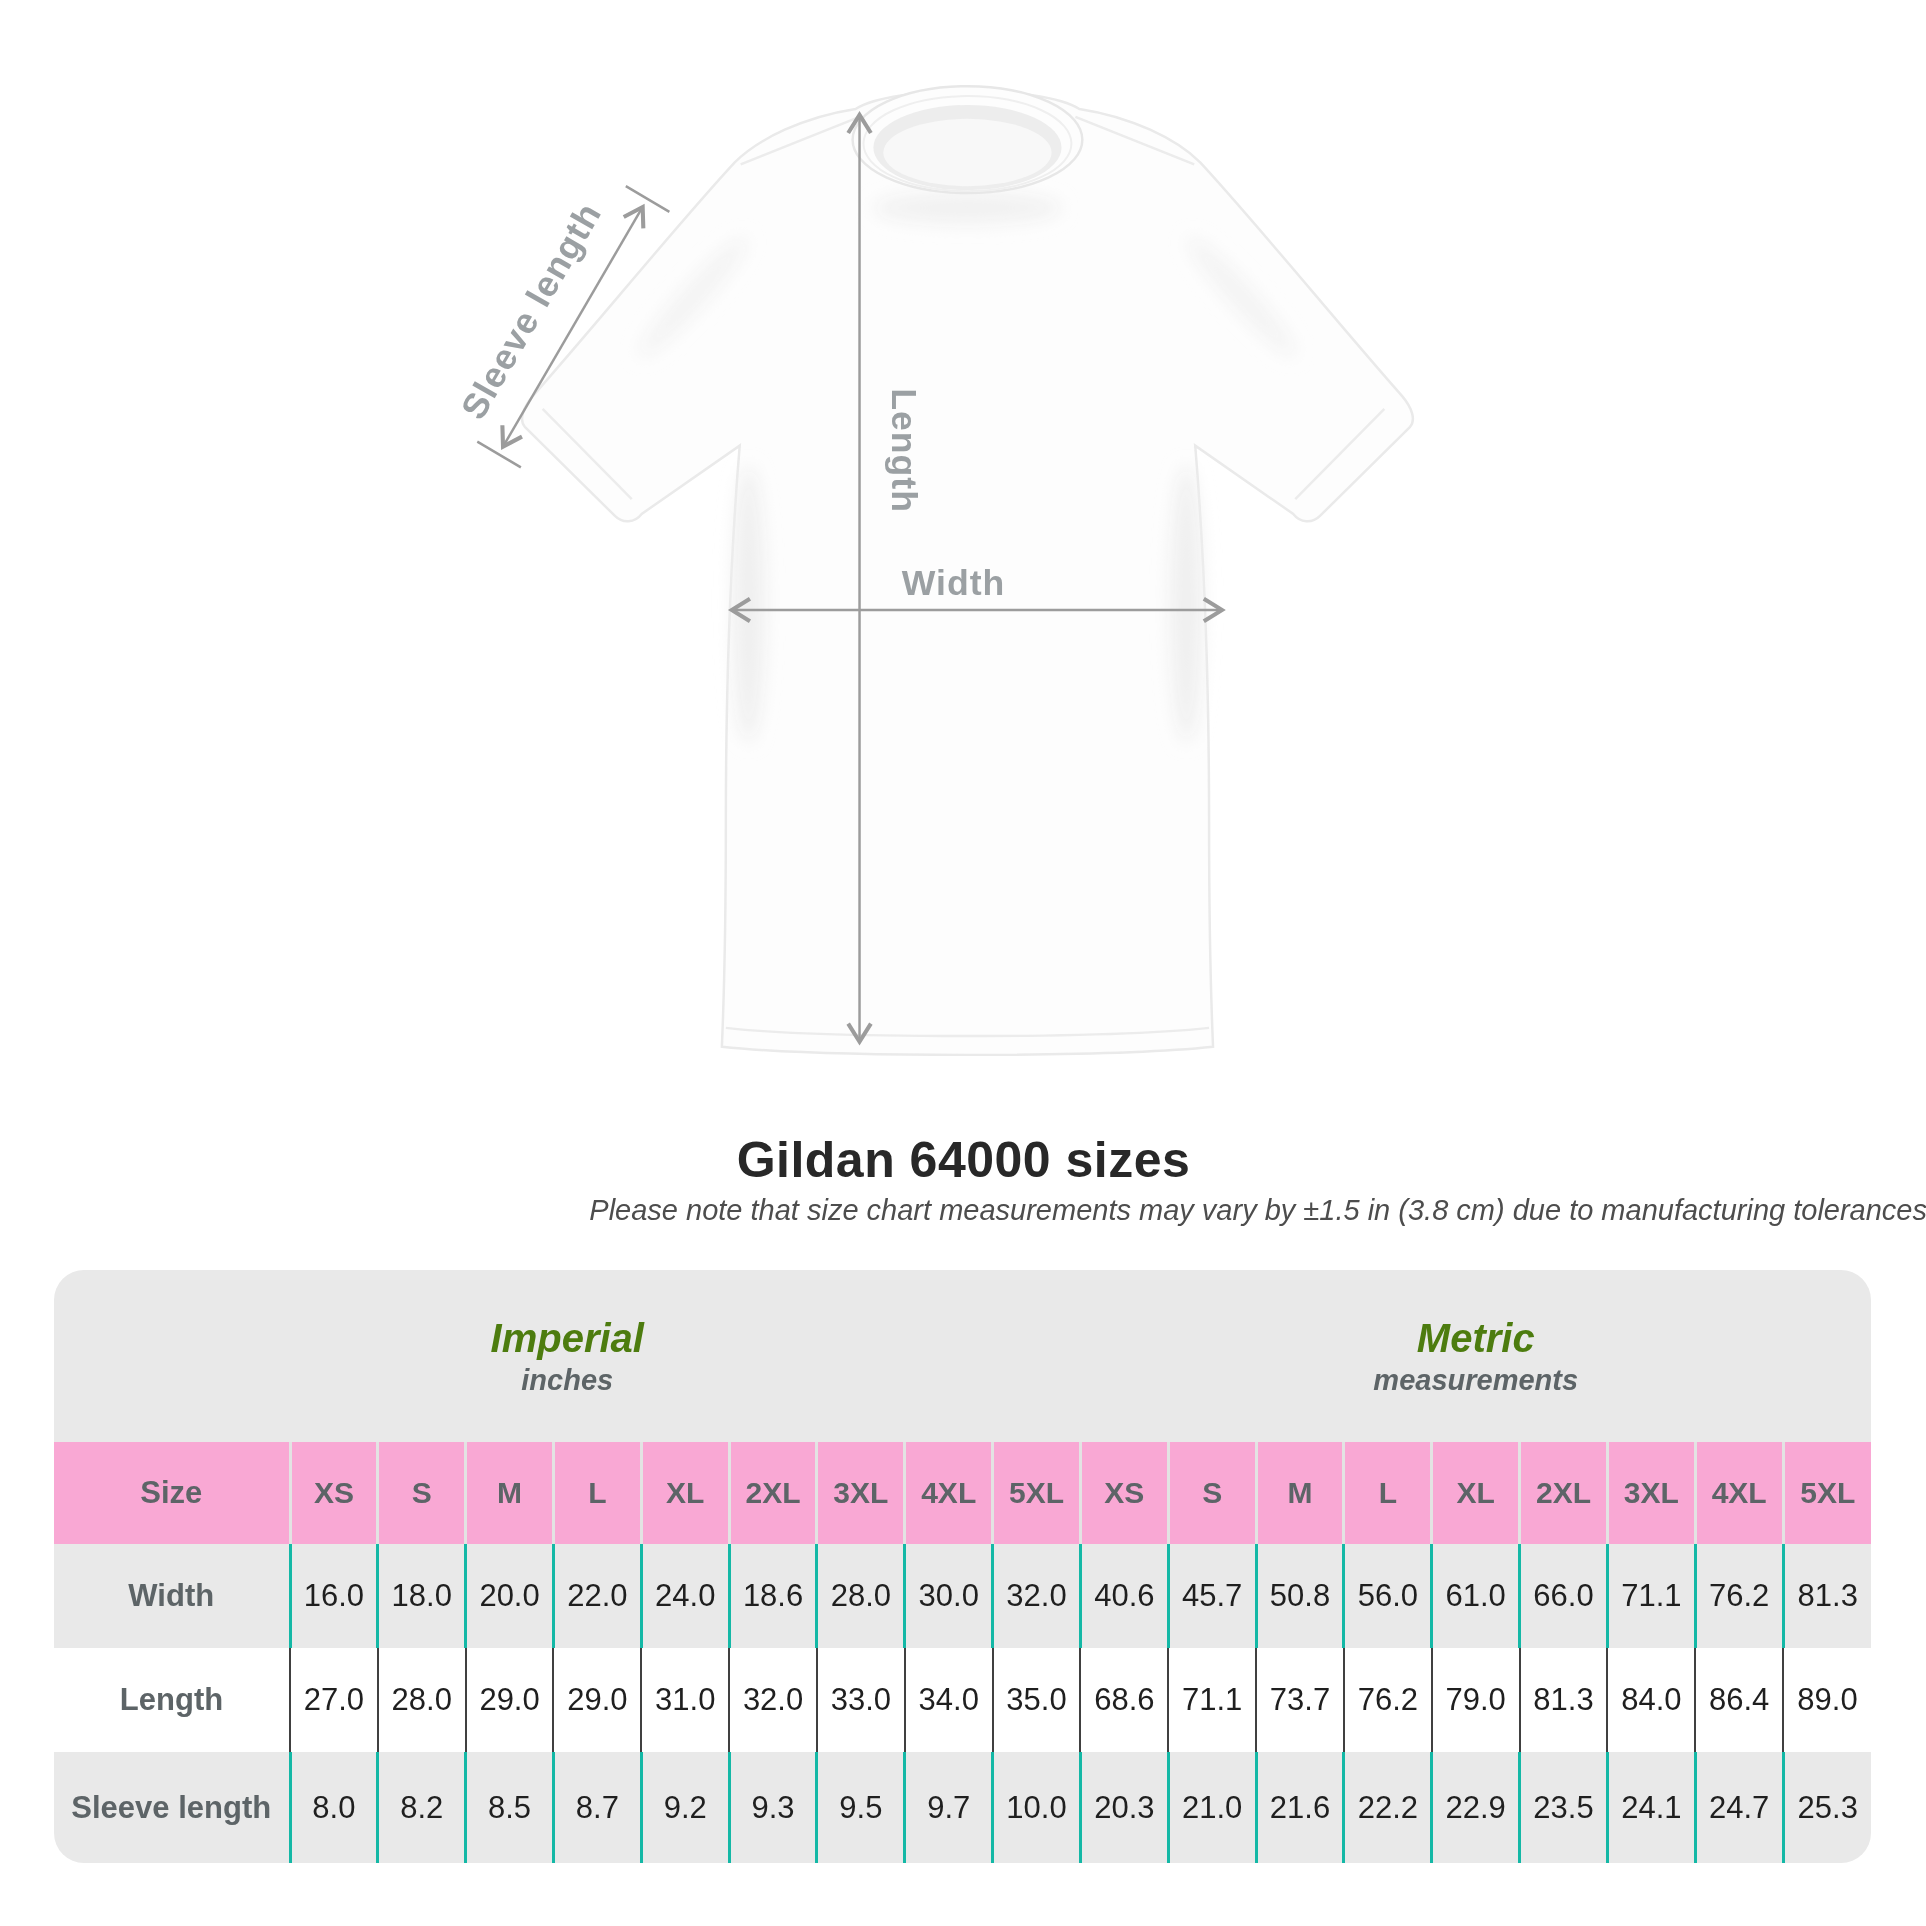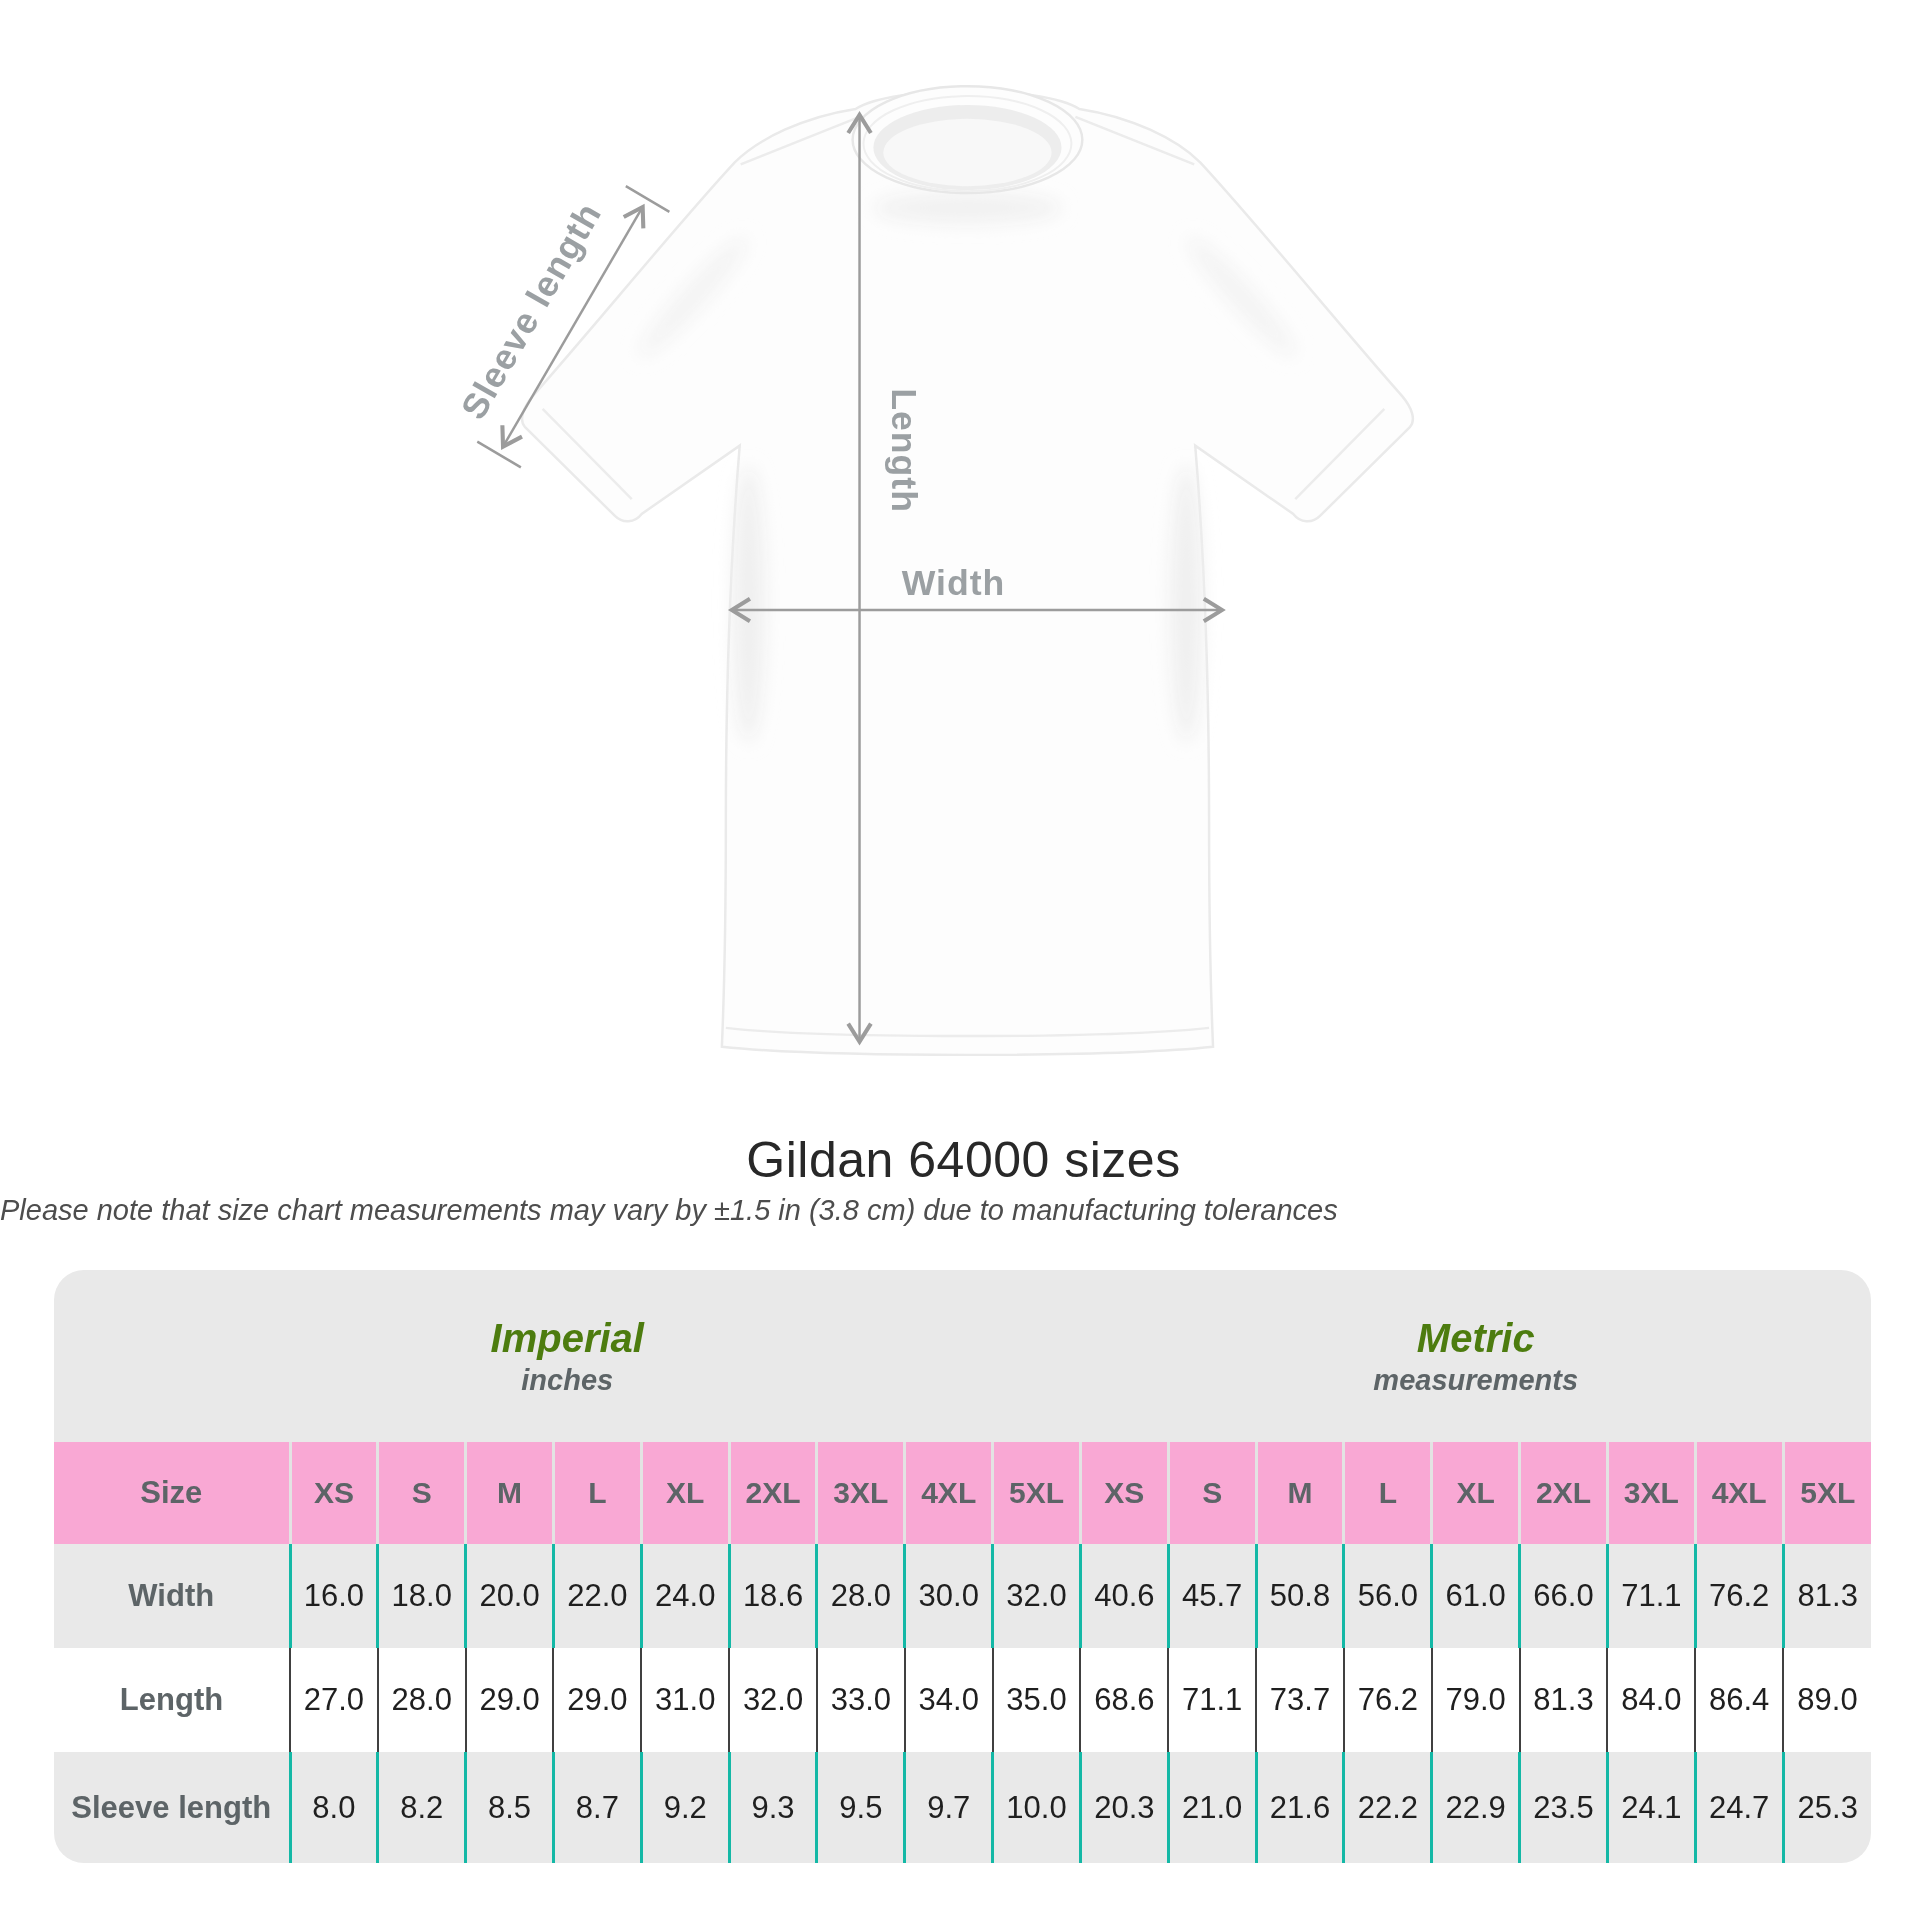--- a/index.html
+++ b/index.html
@@ -4,22 +4,22 @@
 <style>
   html,body{margin:0;padding:0;background:#ffffff;}
   #page{position:relative;width:1927px;height:1927px;background:#ffffff;overflow:hidden;
         font-family:"Liberation Sans", sans-serif;}
   
   .figure{position:absolute;left:0;top:0;width:1927px;height:1119px;}
   .dim-label{font-family:"Liberation Sans", sans-serif;font-weight:bold;font-size:36px;
              fill:#9ba0a3;letter-spacing:1px;}
   
   .chart-title{position:absolute;top:1131px;left:0;width:100%;text-align:center;
-               font-size:50px;font-weight:normal;color:#282828;letter-spacing:0.5px;}
-  .chart-note{position:absolute;top:1194px;left:0;width:100%;text-align:left;
+               font-size:50px;font-weight:bold;color:#282828;letter-spacing:0.5px;}
+  .chart-note{position:absolute;top:1194px;left:0;width:100%;text-align:right;
               font-size:29px;font-style:italic;color:#4d4d4d;}
   
   .table-wrap{position:absolute;left:54px;top:1270px;width:1817px;border-radius:30px;
               overflow:hidden;}
   table.size-table{width:1817px;border-collapse:collapse;table-layout:fixed;}
   .c-label{width:236px;}
   th,td{padding:0;text-align:center;vertical-align:middle;}
   
   .band-row th{background:#e9e9e9;height:172px;}
   .g-title{font-size:40px;font-weight:bold;font-style:italic;color:#4d7c0f;line-height:1;}

